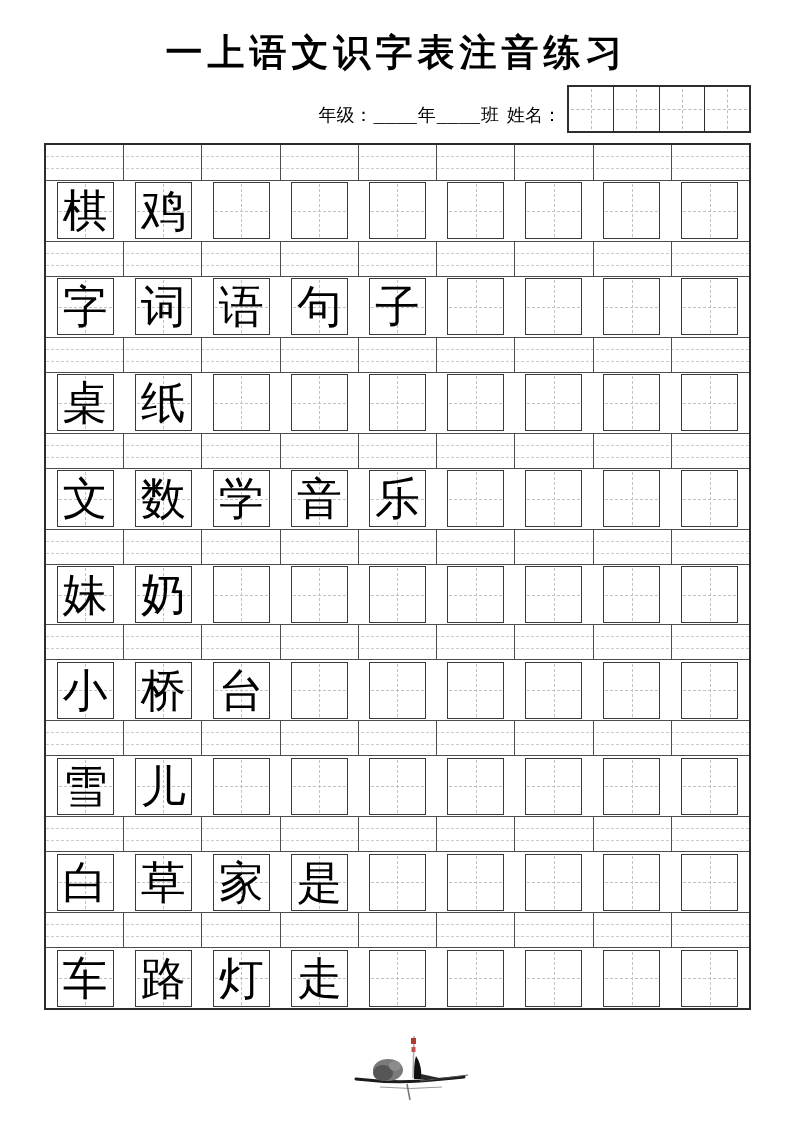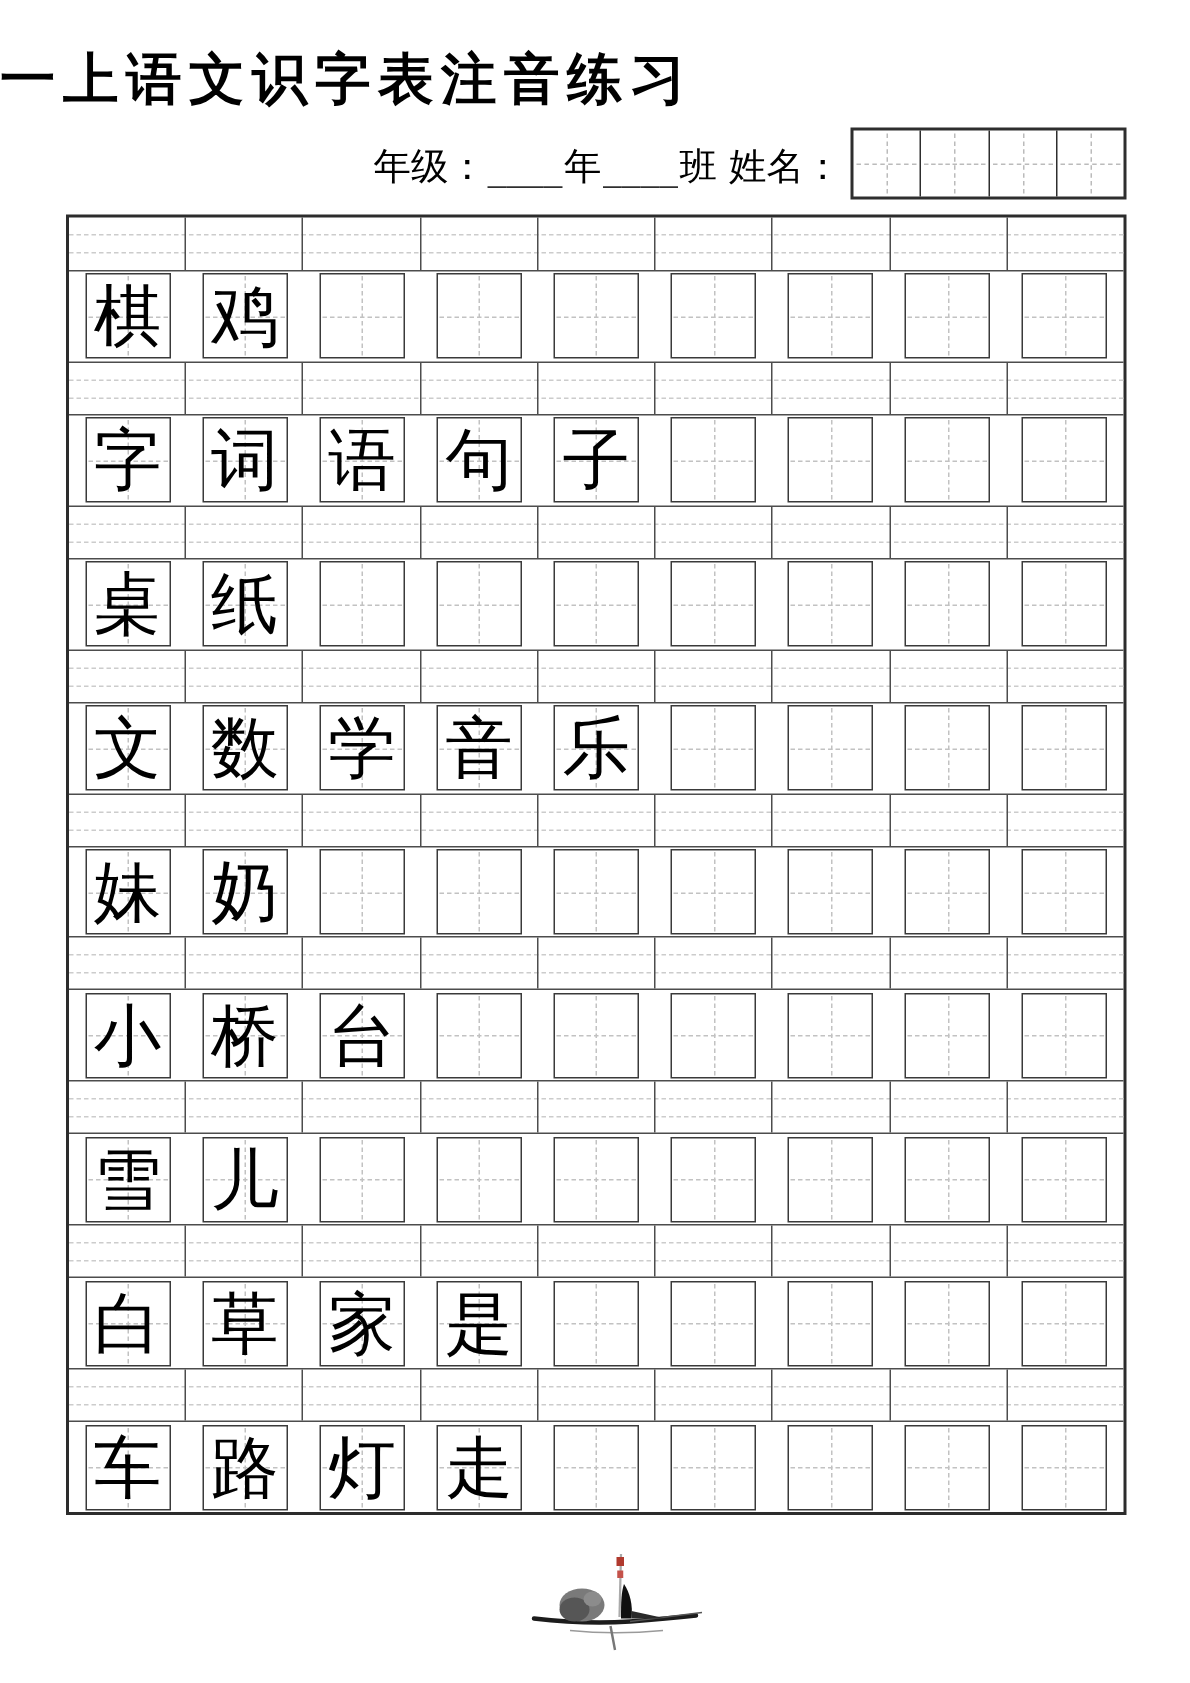--- a/index.html
+++ b/index.html
@@ -8,32 +8,34 @@
     width: 793px; height: 1122px;
     position: relative;
     font-family: "DejaVu Serif", serif;
     color: #000;
     overflow: hidden;
   }
 
   
   .title {
     position: absolute; top: 28px; left: 0; width: 100%;
+    text-align: center;
     font-size: 37px; font-weight: bold; letter-spacing: 5px;
   }
 
   
   .header-line {
     position: absolute; top: 85px; left: 0; width: 751px; height: 48px;
     display: flex; justify-content: flex-end; align-items: flex-end;
   }
   .header-text {
-    display: flex; align-items: center;
-    font-size: 25px; padding-bottom: 6px; margin-right: 6px;
+    display: flex; align-items: flex-end;
+    font-size: 18px; padding-bottom: 6px; margin-right: 6px;
     white-space: nowrap;
+    font-family: Liberation Mono, monospace;
   }
   .blank { letter-spacing: 0; padding: 0 1px; }
   .hspace { display: inline-block; width: 8px; }
 
   .name-grid {
     width: 184px; height: 48px;
     border: 2px solid #2e2e2e;
     display: flex; position: relative;
   }
   .name-cell { flex: 1; border-right: 1.4px solid #2e2e2e; position: relative; }

